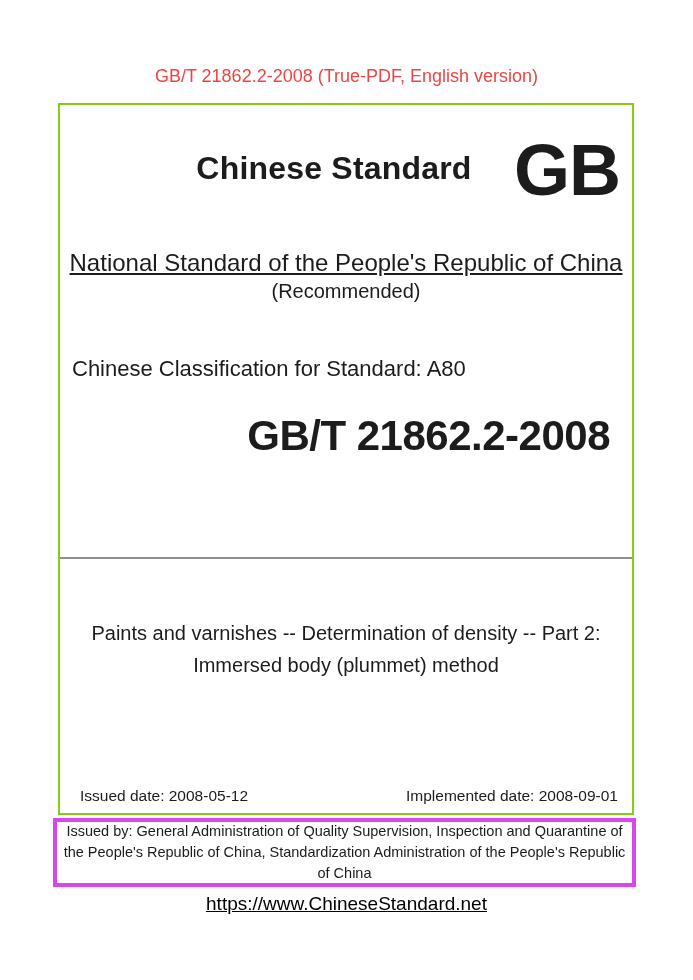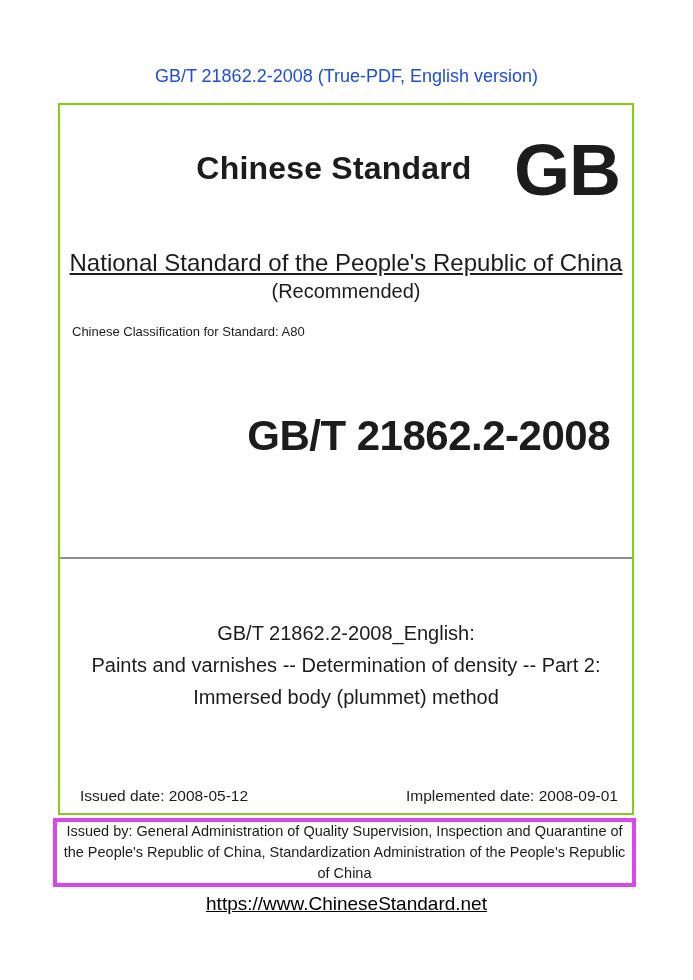--- a/index.html
+++ b/index.html
@@ -16,21 +16,21 @@
     color: #1c1c1c;
     overflow: hidden;
   }
   .page-header {
     position: absolute;
     top: 66px;
     left: 0;
     width: 100%;
     text-align: center;
     font-size: 18px;
-    color: #1d4ed8;
+    color: #ef4444;
   }
   
   .cover-box {
     position: absolute;
     left: 58px;
     top: 103px;
     width: 576px;
     height: 712px;
     border: 2px solid #84cc16;
     box-sizing: border-box;
@@ -79,23 +79,23 @@
     position: absolute;
     top: 176px;
     left: 0;
     width: 100%;
     text-align: center;
     font-size: 20px;
     line-height: 1;
   }
   .classification {
     position: absolute;
-    top: 220px;
+    top: 253px;
     left: 12px;
-    font-size: 13px;
+    font-size: 22px;
     line-height: 1;
   }
   .standard-number {
     position: absolute;
     top: 310px;
     right: 22px;
     font-size: 42px;
     font-weight: bold;
     line-height: 1;
     letter-spacing: -0.5px;
@@ -172,21 +172,20 @@
 
     <div class="subtitle-2">(Recommended)</div>
 
     <div class="classification">Chinese Classification for Standard: A80</div>
 
     <div class="standard-number">GB/T 21862.2-2008</div>
 
     <div class="section-divider"></div>
 
     <div class="doc-title">
-      <div>GB/T 21862.2-2008_English:</div>
       <div>Paints and varnishes -- Determination of density -- Part 2:</div>
       <div>Immersed body (plummet) method</div>
     </div>
 
     <div class="dates-row">
       <span>Issued date: 2008-05-12</span>
       <span>Implemented date: 2008-09-01</span>
     </div>
 
   </div>

